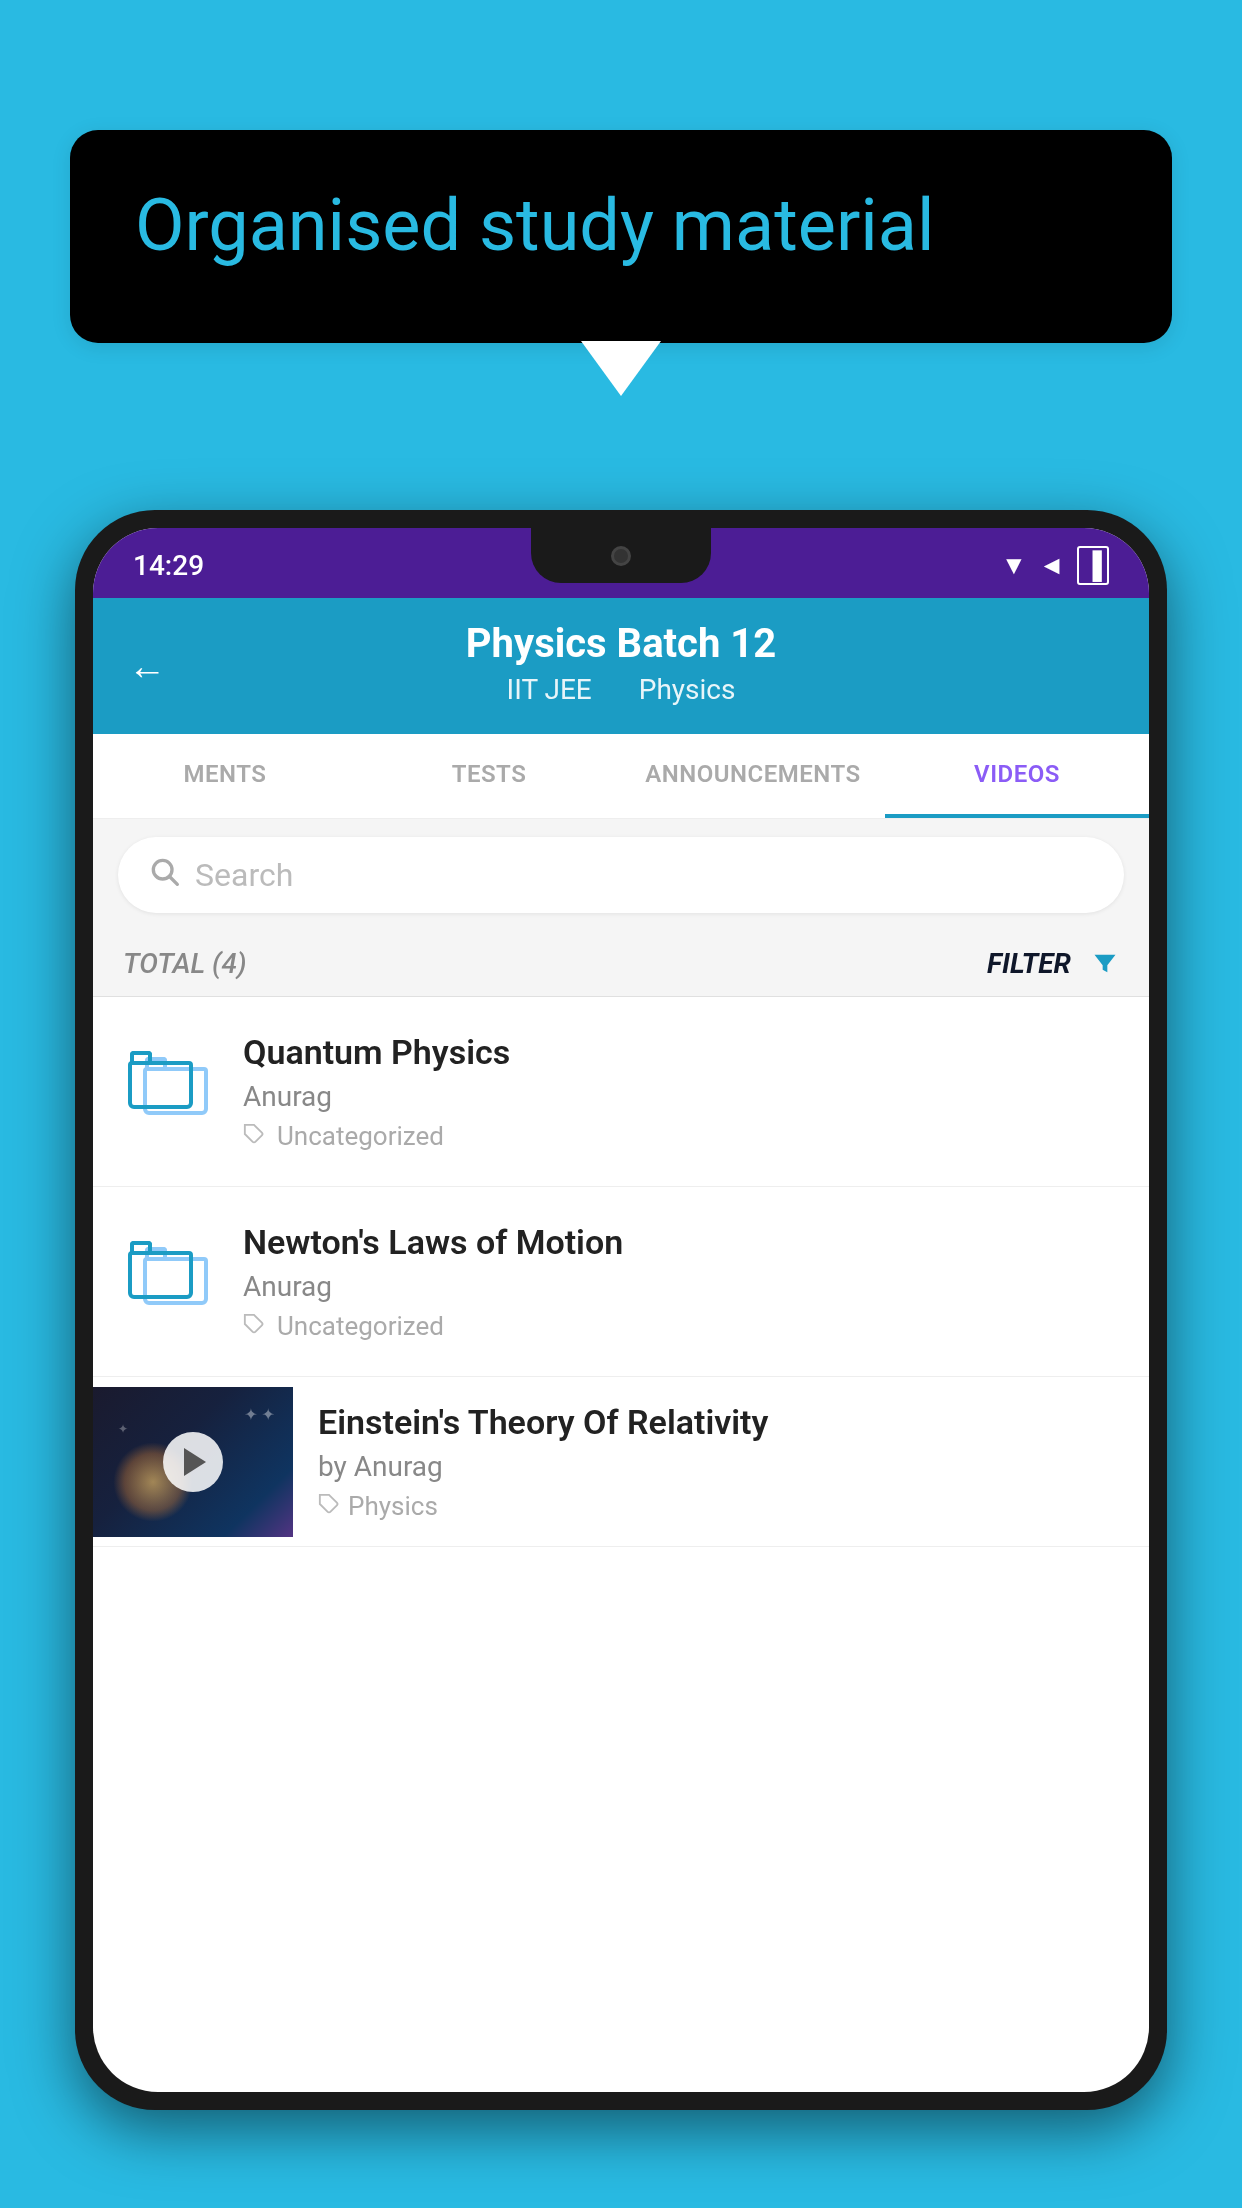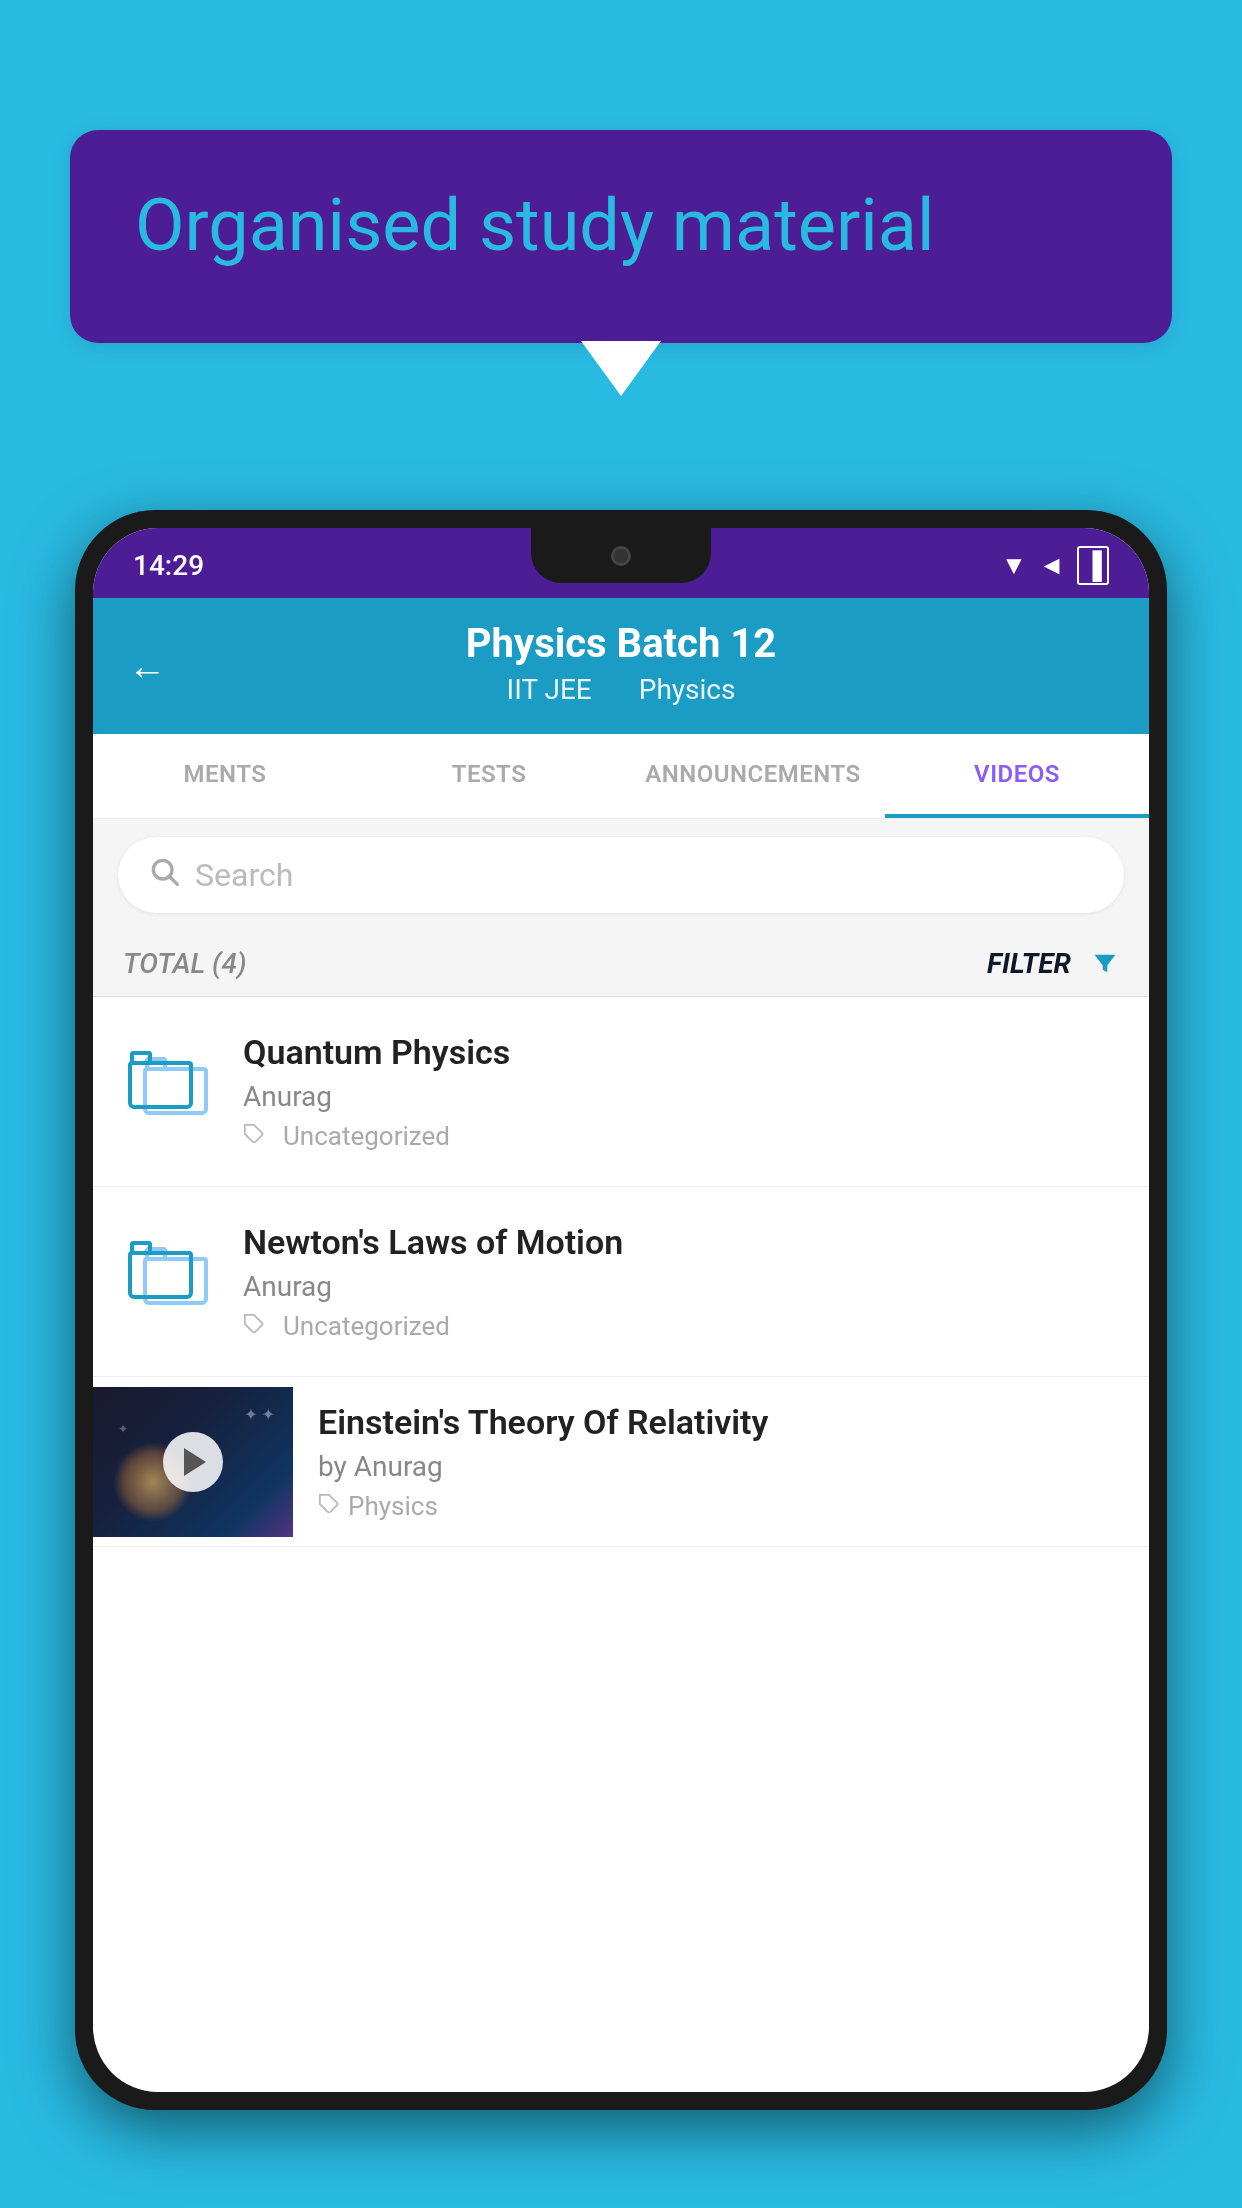--- a/index.html
+++ b/index.html
@@ -18,21 +18,21 @@
       position: absolute;
       top: 130px;
       left: 70px;
       right: 70px;
       display: flex;
       flex-direction: column;
       align-items: center;
     }
 
     .speech-bubble {
-      background: #4c1d95;
+      background: #000000;
       border-radius: 28px;
       padding: 55px 92px 55px 65px;
       width: 100%;
       box-shadow: 0 4px 20px rgba(0,0,0,0.1);
     }
 
     .speech-bubble-title {
       color: #29BAE2;
       font-size: 72px;
       font-weight: 400;
@@ -348,21 +348,21 @@
 
     .item-author {
       font-size: 28px;
       color: #888;
       margin-bottom: 8px;
     }
 
     .item-tag {
       display: flex;
       align-items: center;
-      gap: 18px;
+      gap: 12px;
       color: #aaa;
       font-size: 26px;
     }
 
     
     .list-item-video {
       display: flex;
       align-items: center;
       padding: 0 0 0 0;
       border-bottom: 1px solid #eee;

